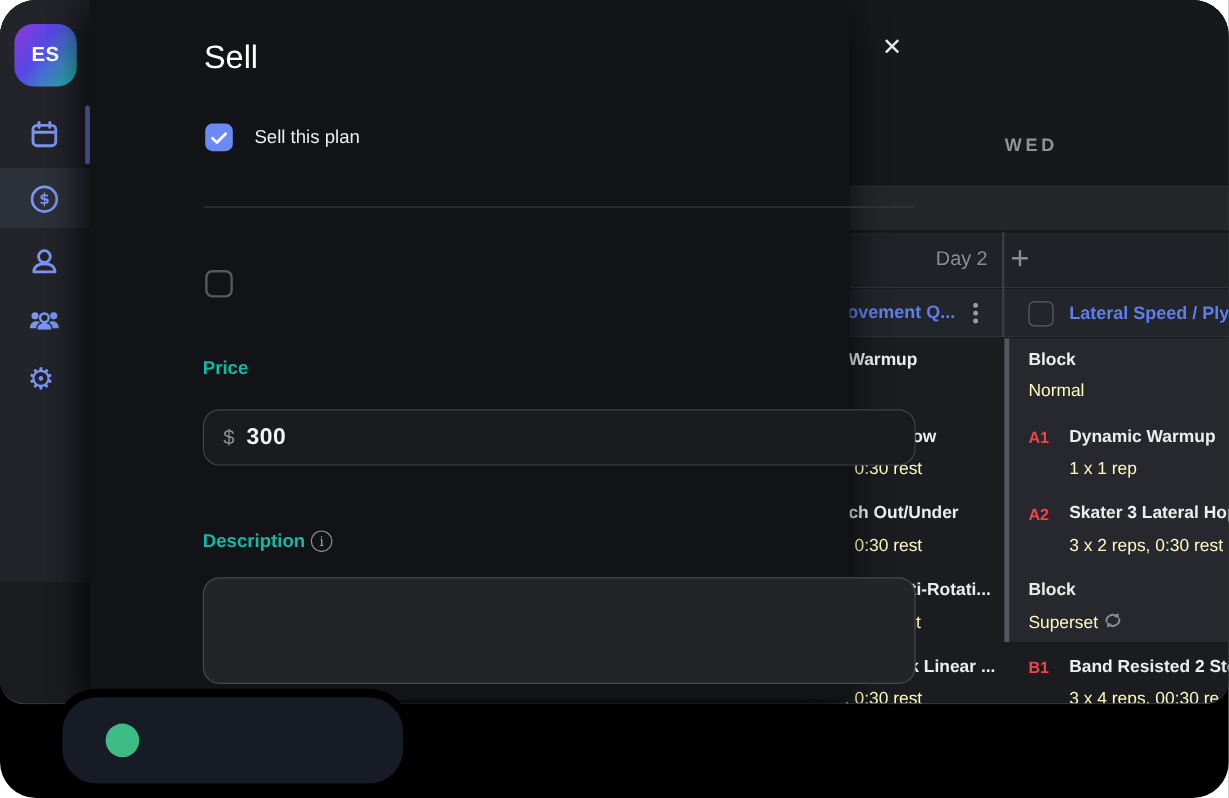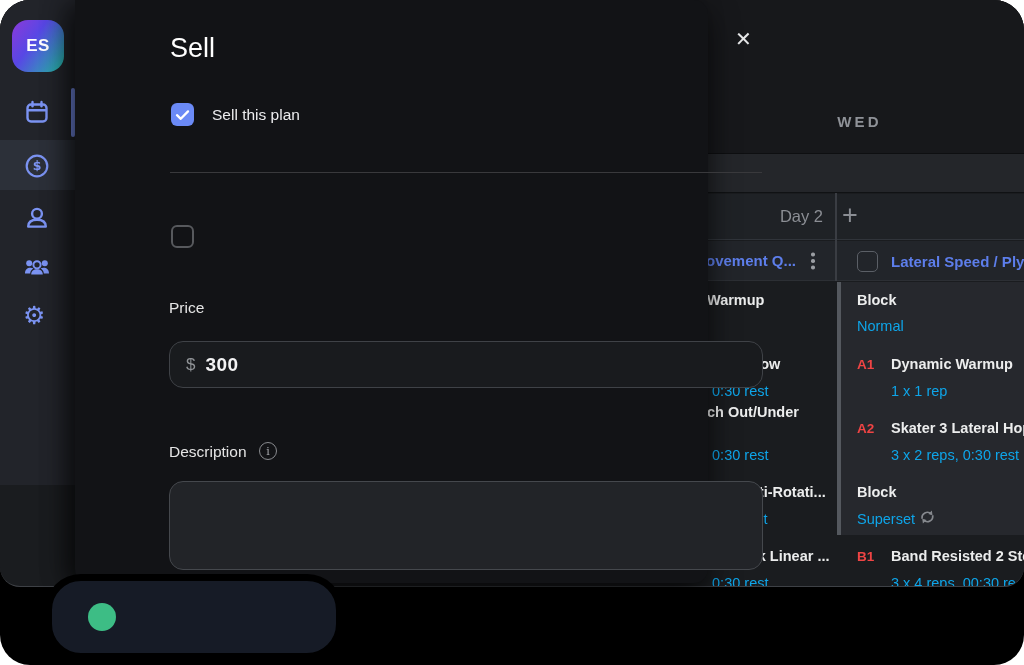--- a/index.html
+++ b/index.html
@@ -41,35 +41,35 @@
   .wed{ left:789px; top:113px; width:141px; text-align:center; font-size:15px; font-weight:600;
         letter-spacing:3.2px; color:#8f9298; }
   .daylbl{ left:723px; top:207px; width:100px; text-align:right; font-size:16.5px; color:#8b8e94; }
   .plus{ left:842px; top:200px; font-size:27px; font-weight:300; color:#8b8e94; }
   .linkblue{ color:#5d7eeb; font-weight:600; font-size:15px; }
   .dots{ position:absolute; left:811px; top:259px; width:3.5px; height:3.5px; border-radius:50%;
          background:#9a9da2; box-shadow:0 -6.5px 0 #9a9da2, 0 6.5px 0 #9a9da2; }
   .row-check{ position:absolute; left:857px; top:251px; width:21px; height:21px; border-radius:5px;
               border:1.5px solid #5b5f66; background:transparent; }
   .name{ font-size:14.5px; font-weight:600; color:#eceded; }
-  .dtl{ font-size:14.5px; color:#0ea5e9; }
+  .dtl{ font-size:14.5px; color:#fef9c3; }
   .tag{ font-size:13.5px; font-weight:600; color:#ef4444; }
 
   
   .modal{ position:absolute; left:75px; top:0; width:633px; height:583px; background:#121316;
           border-radius:0 14px 14px 14px; z-index:5;
           box-shadow:0 14px 30px rgba(0,0,0,.55), -10px 0 25px rgba(0,0,0,.45); }
   .m-title{ left:95px; top:33px; font-size:27px; font-weight:500; color:#ffffff; }
   .m-close{ left:654px; top:26px; font-size:20px; color:#e6e7e8; cursor:pointer; padding:2px 6px; }
   .chk{ position:absolute; width:23px; height:23px; border-radius:6px; }
   .chk-on{ left:96px; top:103px; background:#6b8af6; display:flex; align-items:center; justify-content:center; }
   .chk-off{ left:96px; top:225px; border:2px solid #57595d; background:transparent; }
   .m-lbl{ font-size:15.5px; color:#ececee; }
   .m-divider{ position:absolute; left:95px; top:172px; width:592px; height:1px; background:#39393c; }
-  .f-lbl{ font-size:15.5px; color:#e5e5e5; }
+  .f-lbl{ font-size:15.5px; color:#14b8a6;font-weight:bold; }
   .price-box{ position:absolute; left:94px; top:341px; width:594px; height:47px; border-radius:14px;
               background:#191b1e; border:1px solid #3f4247; display:flex; align-items:center; padding-left:16px; }
   .cur{ color:#8f9296; font-size:17px; margin-right:10px; }
   .price-box input{ background:transparent; border:none; outline:none; color:#f3f3f4; font-size:19px;
                     letter-spacing:.5px; width:500px; font-family:"Liberation Sans",sans-serif;font-weight:bold; }
   .info-circle{ position:absolute; left:184px; top:442px; width:18px; height:18px; border-radius:50%;
                 border:1.5px solid #898b8f; color:#a9abaf; font-size:11px; display:flex;
                 align-items:center; justify-content:center; font-family:"DejaVu Serif", serif; }
   .desc-area{ position:absolute; left:94px; top:481px; width:594px; height:89px; border-radius:14px;
               background:#222428; border:1px solid #45484d; resize:none; outline:none;
@@ -99,21 +99,21 @@
     <div class="t wed">WED</div>
     <div class="t daylbl">Day 2</div>
     <div class="t plus">+</div>
 
     <div class="t linkblue" style="left:706px; top:252px;">ovement Q...</div>
     <span class="dots"></span>
 
     <div class="t name" style="left:707px; top:292px;">Warmup</div>
     <div class="t name" style="left:707px; top:356px;">Plank Row</div>
     <div class="t dtl" style="left:704px; top:383px;">,  0:30 rest</div>
-    <div class="t name" style="left:707px; top:404px;text-align:center;">ch Out/Under</div>
+    <div class="t name" style="left:707px; top:420px;text-align:center;">ch Out/Under</div>
     <div class="t dtl" style="left:704px; top:447px;">,  0:30 rest</div>
     <div class="t name" style="left:707px; top:484px;">able Anti-Rotati...</div>
     <div class="t dtl" style="left:711px; top:511px;">0:30 rest</div>
     <div class="t name" style="left:707px; top:548px;">all Plank Linear ...</div>
     <div class="t dtl" style="left:704px; top:575px;">,  0:30 rest</div>
 
     <span class="row-check"></span>
     <div class="t linkblue" style="left:891px; top:253px;">Lateral Speed / Plyo</div>
 
     <div class="t name" style="left:857px; top:292px;">Block</div>

